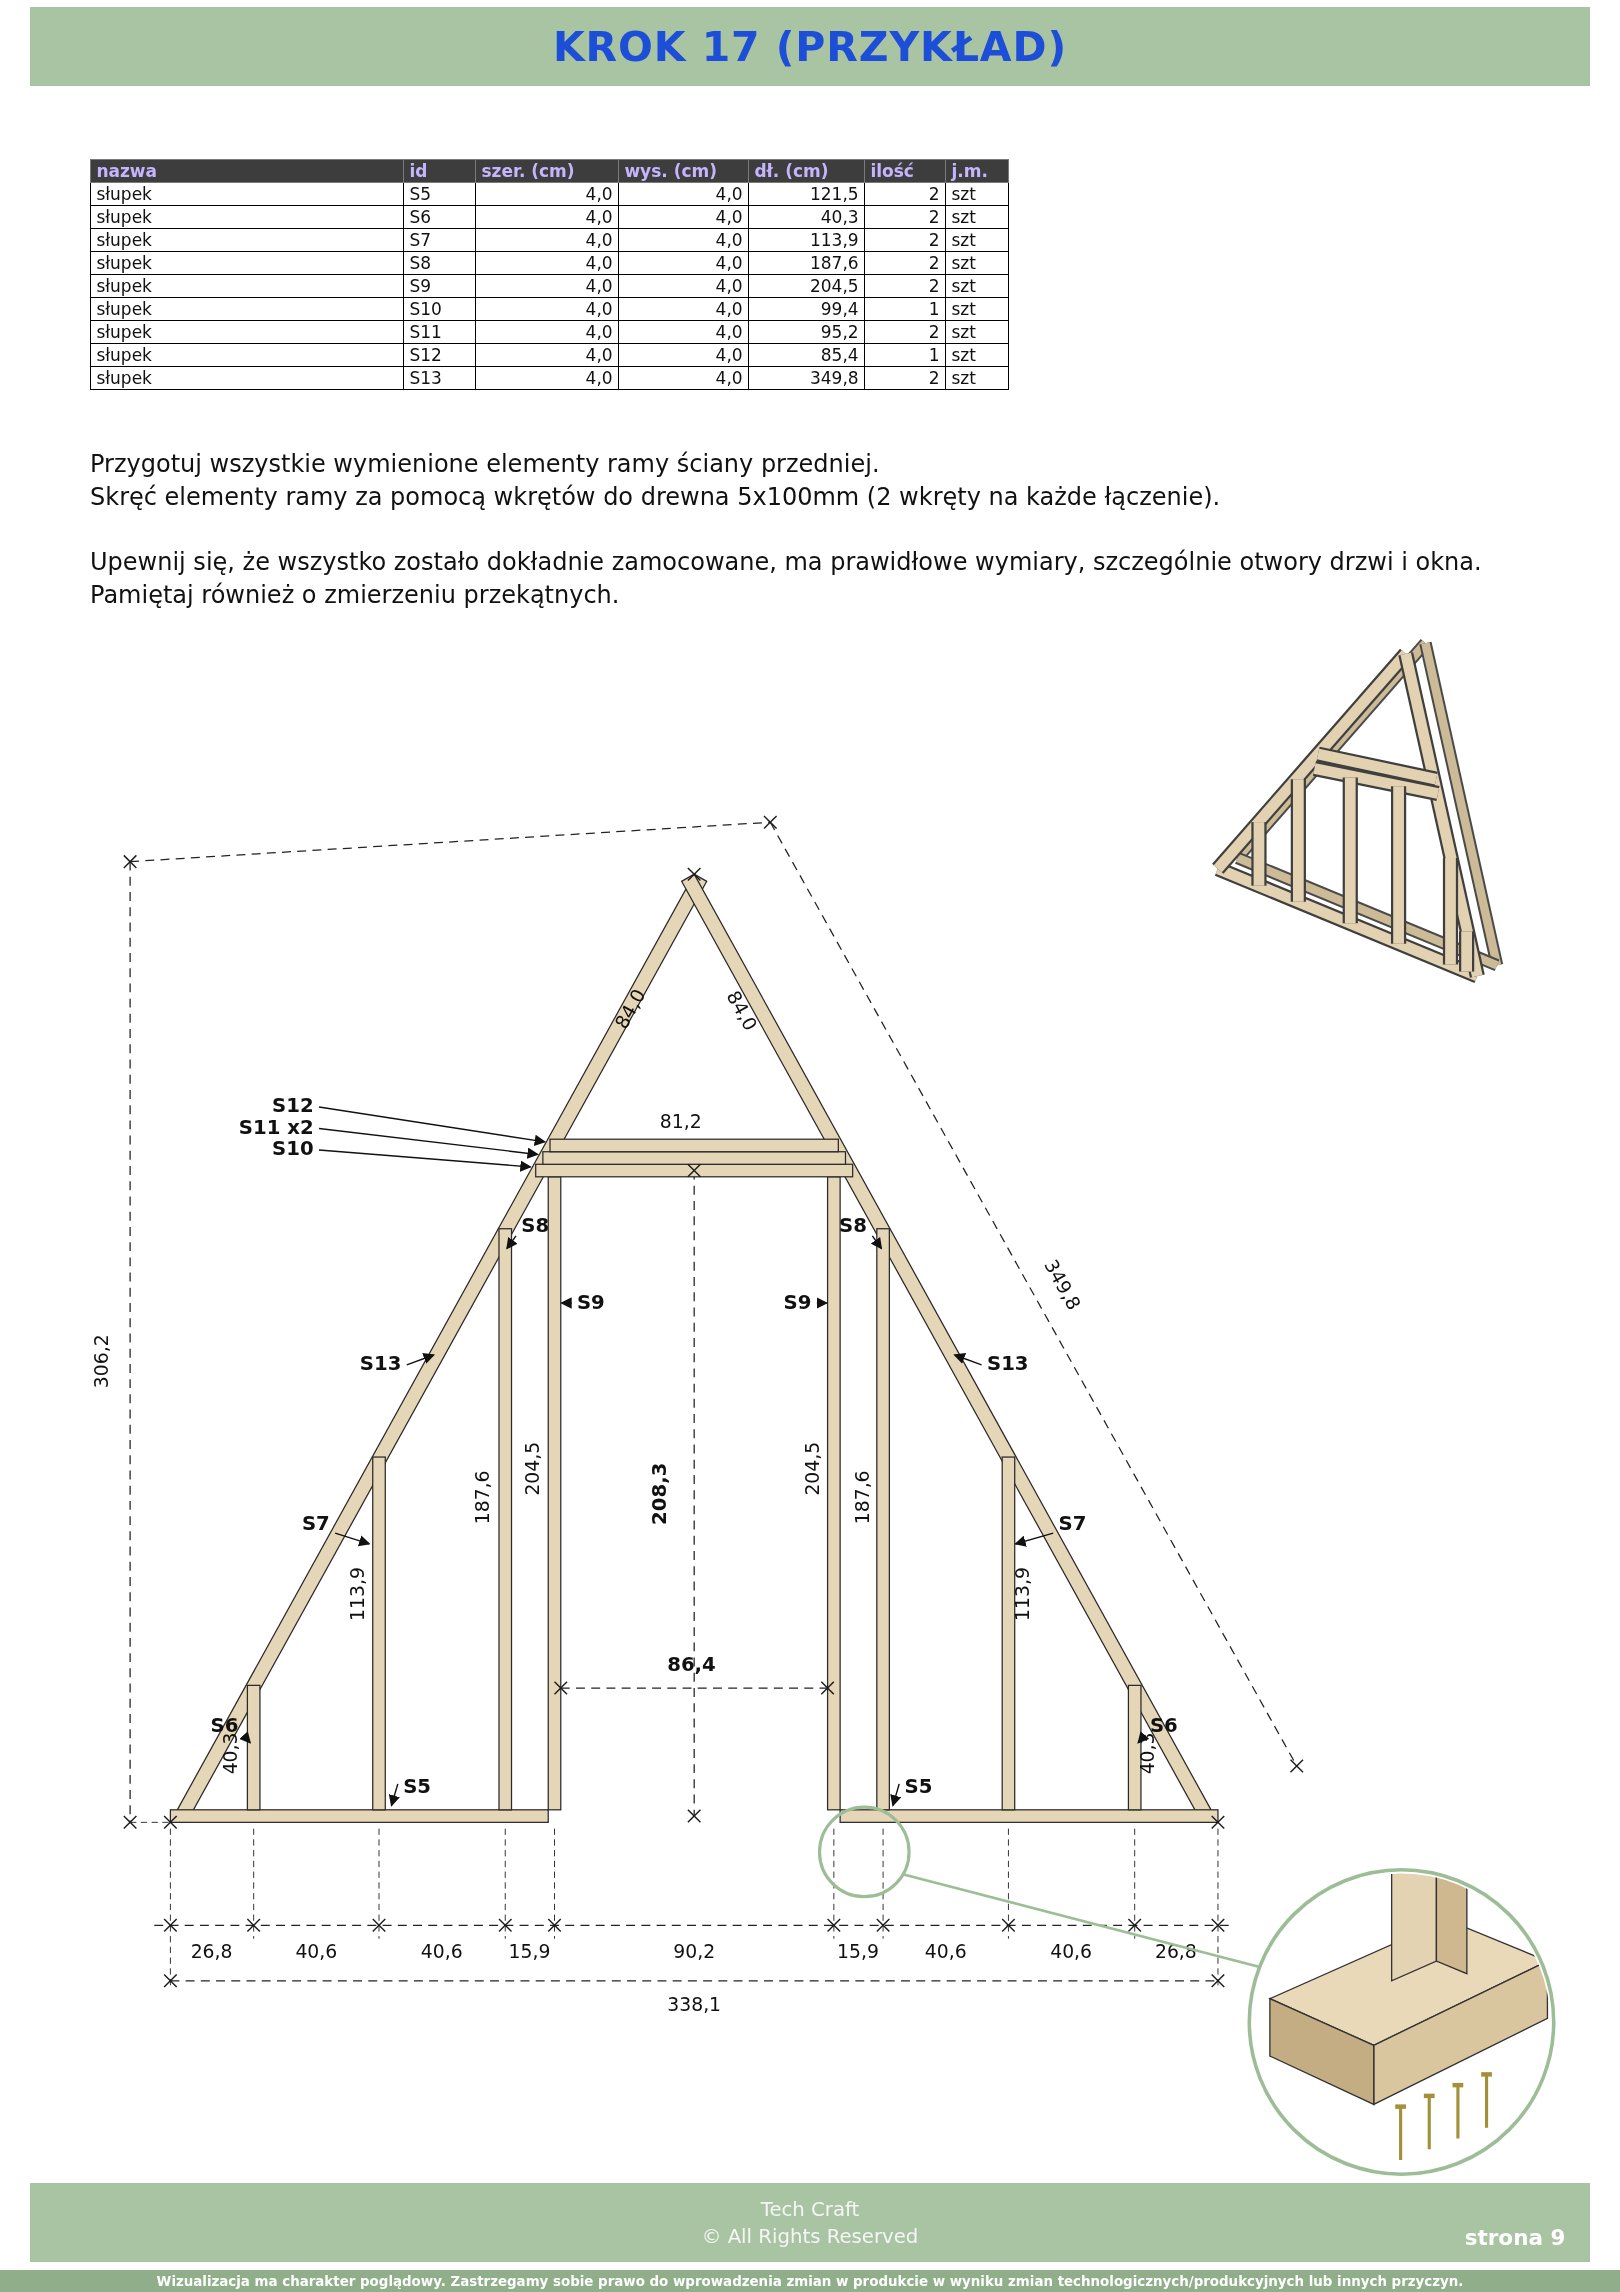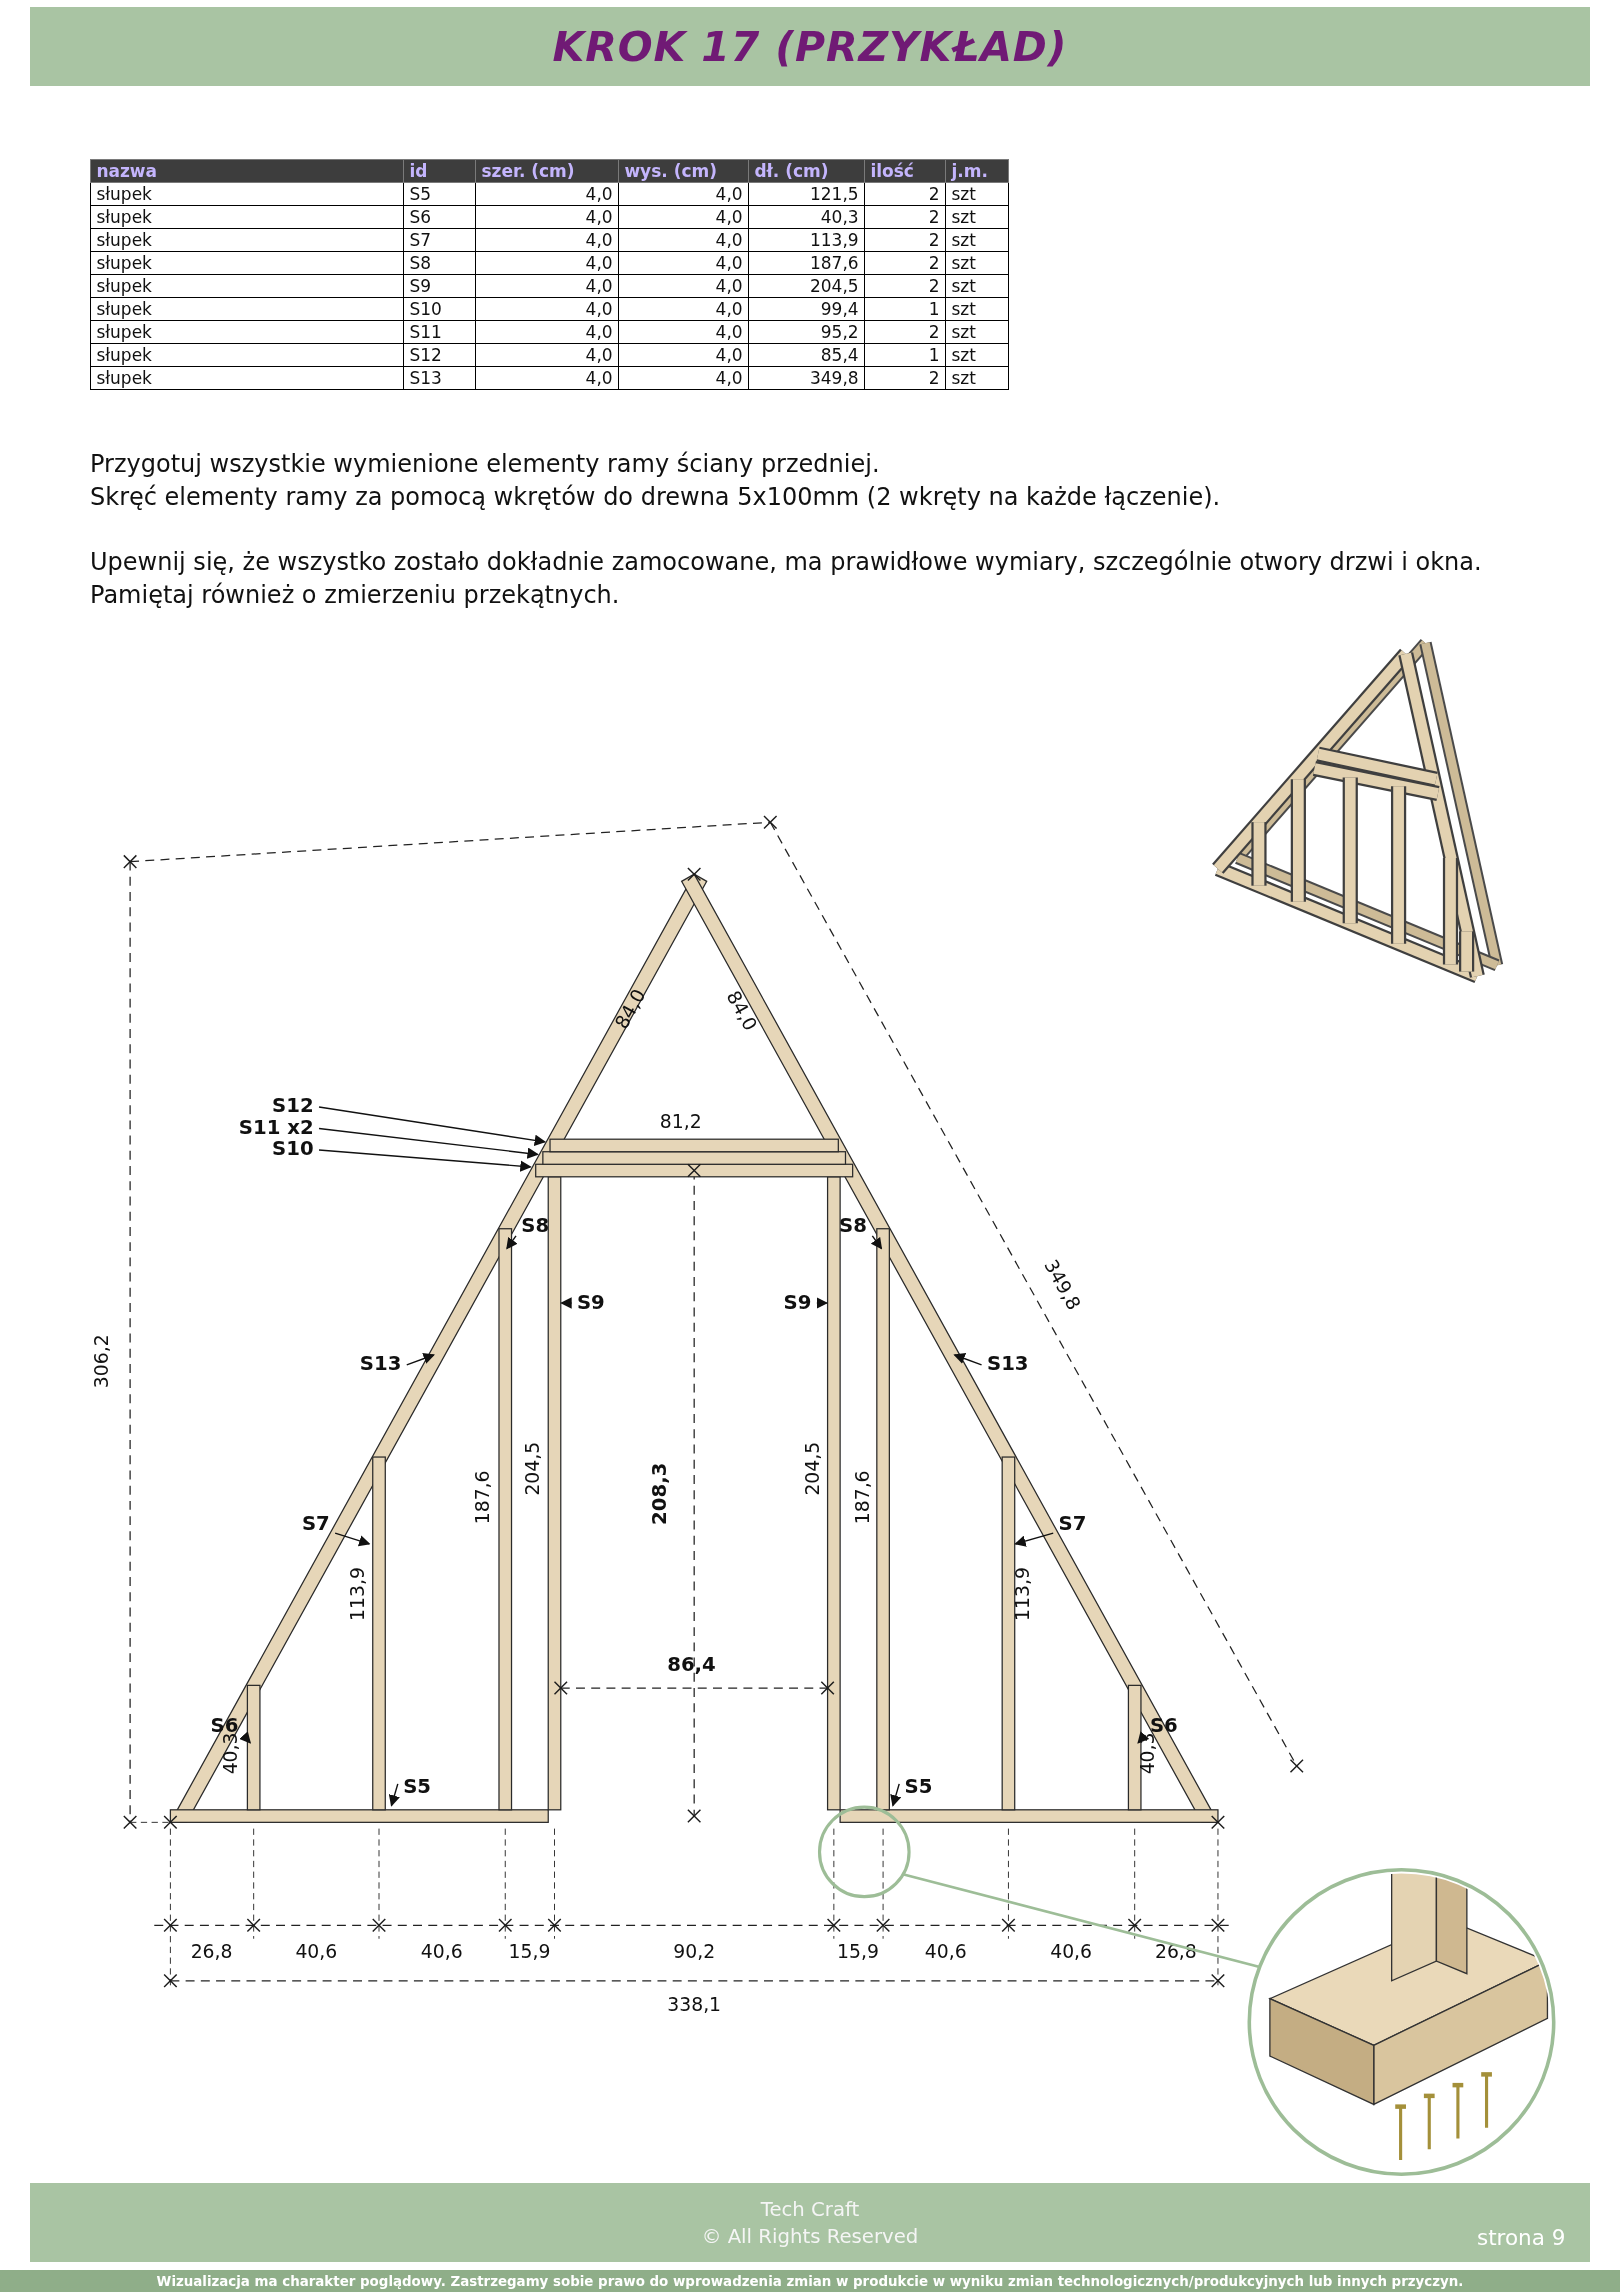--- a/index.html
+++ b/index.html
@@ -2,21 +2,21 @@
 <html style="font-size:14.3px"><head>
 <meta charset="utf-8">
 <style>
   * { margin:0; padding:0; box-sizing:border-box; }
   html,body { background:#ffffff; }
   body { width:1620px; height:2293px; font-family:"DejaVu Sans","Liberation Sans",sans-serif; color:#111; }
   .page { position:relative; width:1620px; height:2293px; background:#fff; overflow:hidden; }
 
   .banner { position:absolute; left:29.6px; right:29.6px; top:7.2px; height:79px; background:#a9c4a3;
             display:flex; align-items:center; justify-content:center; }
-  .banner h1 { font-size:41px; font-weight:bold; color:#701a75; letter-spacing:0.9px;font-style:italic; }
+  .banner h1 { font-size:41px; font-weight:bold; color:#1d4ed8; letter-spacing:0.9px; }
 
   table.parts { position:absolute; left:90px; top:159px; width:918px; border-collapse:collapse;
                 table-layout:fixed; font-size:17px; }
   .parts th, .parts td { border:0.9px solid #000; padding:0.9px 5.4px; height:23px; overflow:hidden; white-space:nowrap; }
   .parts th { background:#3d3d3d; color:#c4b5fd; text-align:left; font-weight:bold; border-color:#7a7a7a; }
   .parts td.ta-r { text-align:right; }
 
   .instructions { position:absolute; left:90px; top:448px; width:1469px; }
   .instructions p { font-size:24px; line-height:33px; }
   .instructions p.gap { margin-top:32px; }
@@ -29,21 +29,21 @@
   .arrow { stroke:#111; stroke-width:1.6; fill:none; }
   .green { stroke:#9dbd97; fill:none; }
 
   .mb { stroke:#3f3f3f; stroke-width:17; fill:none; }
   .mw { stroke:#e3d2b1; stroke-width:12; fill:none; }
   .bb { stroke:#4a4a4a; stroke-width:14; fill:none; }
   .bw { stroke:#cdbb97; stroke-width:9.5; fill:none; }
 
   .footer-band { position:absolute; left:29.6px; right:29.6px; top:2183px; height:79px; background:#a9c4a3; }
   .footer-center { position:absolute; left:0; right:0; top:12.5px; text-align:center; color:#f5f5f5; font-size:19.7px; line-height:27px; }
-  .page-number { position:absolute; right:25px; bottom:12.5px; color:#ffffff; font-weight:normal; font-size:21.5px; }
+  .page-number { position:absolute; right:25px; bottom:12.5px; color:#ffffff; font-weight:bold; font-size:21.5px; }
   .strip { position:absolute; left:0; right:0; bottom:0; height:23px; background:#8fae89; text-align:center;font-weight:bold; }
   .strip span { font-size:13.4px; line-height:23px; color:#ffffff; }
 </style>
 </head>
 <body>
 
 <div class="page">
 
   <header class="banner">
     <h1>KROK 17 (PRZYKŁAD)</h1>

